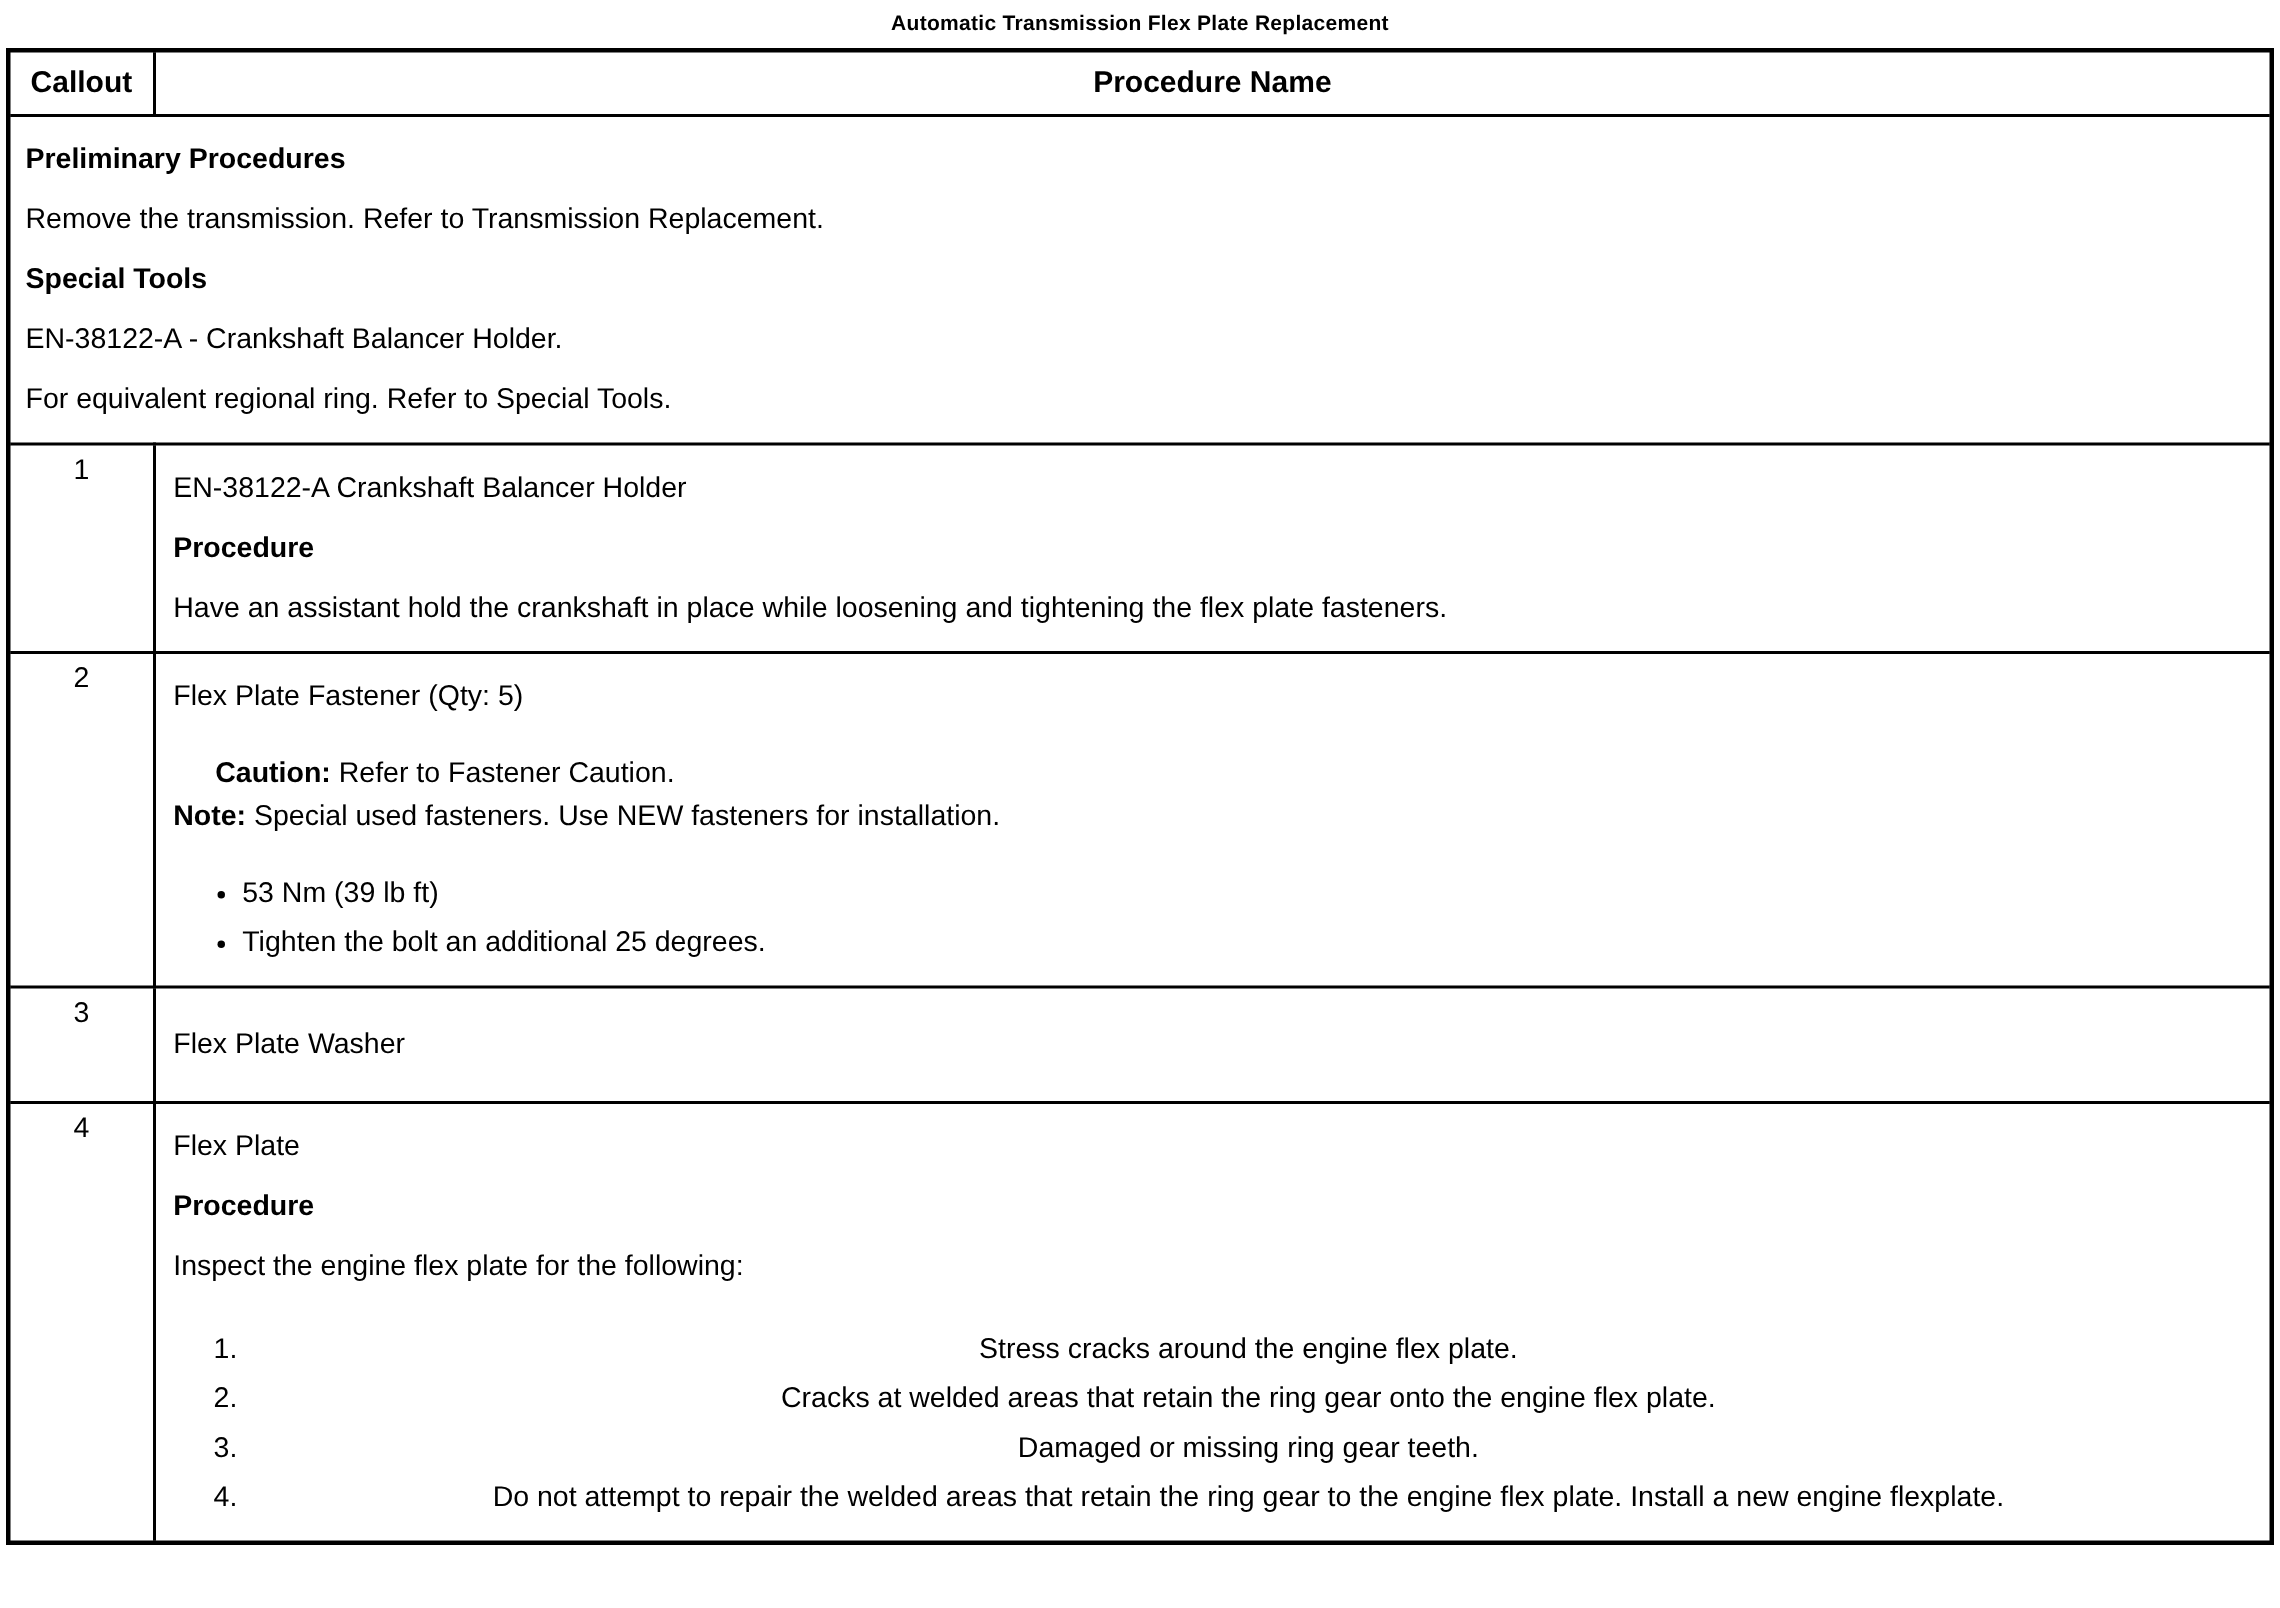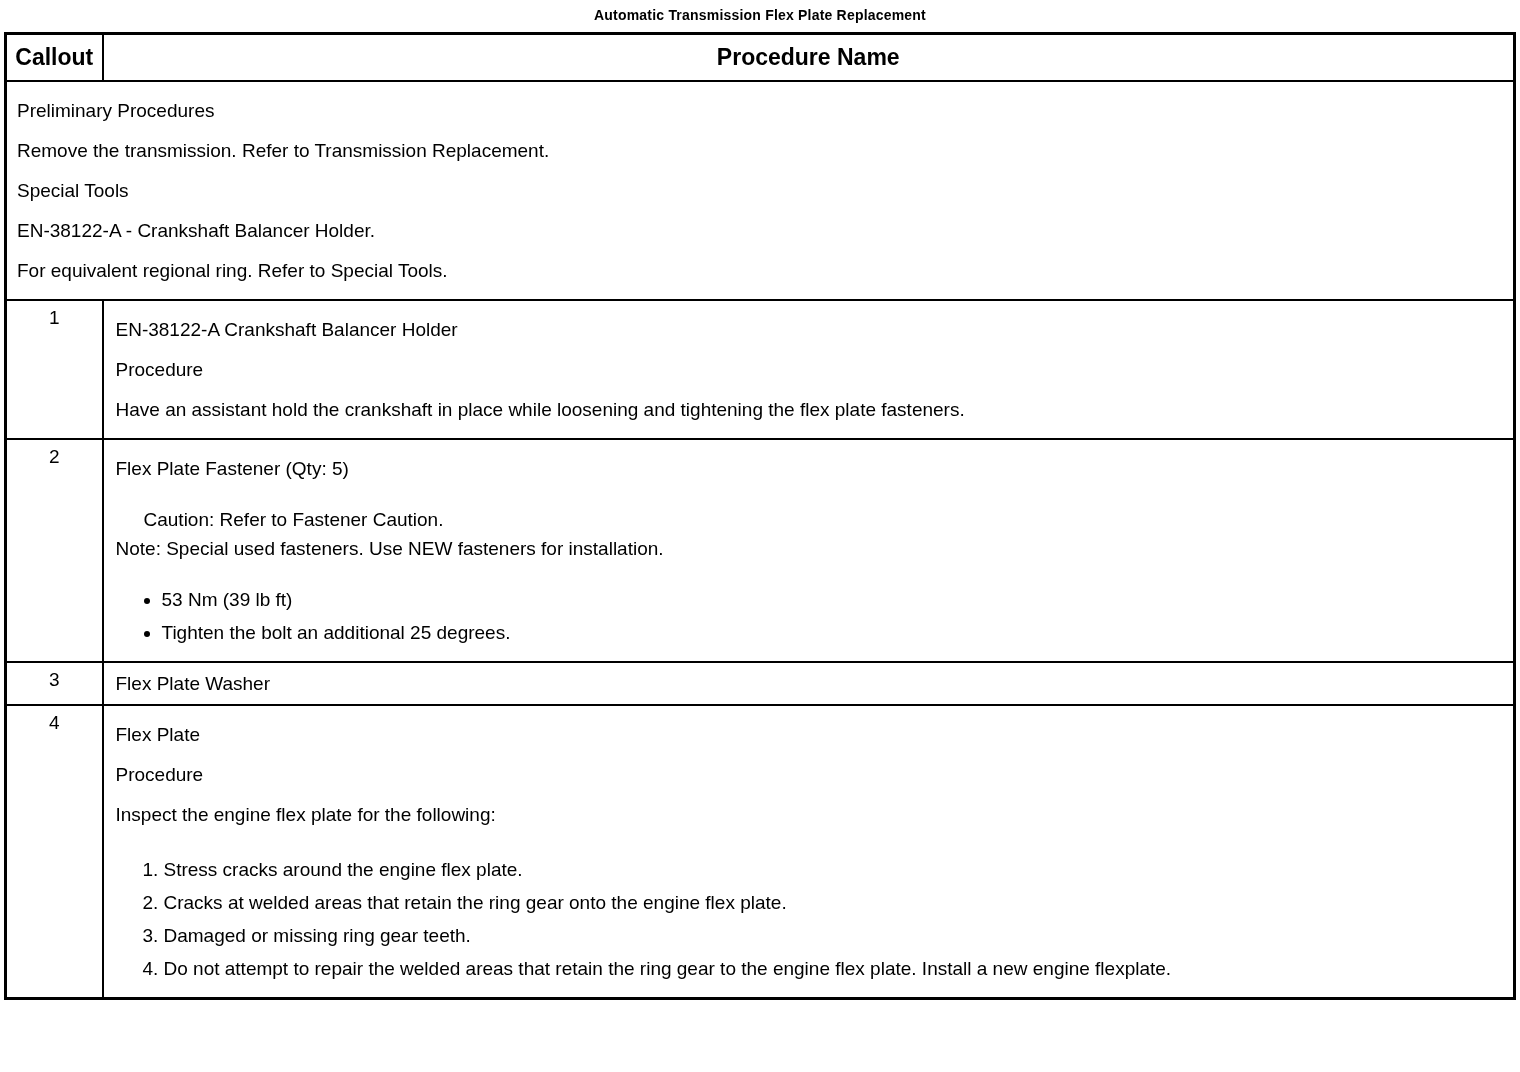--- a/index.html
+++ b/index.html
@@ -31,21 +31,21 @@
   }
   table.main-table th,
   table.main-table td {
     border: 2px solid #000;
     font-size: 19px;
     vertical-align: top;
     background: #ffffff;
   }
   th.callout-col { width: 97px; }
   table.main-table th {
-    font-size: 23px;
+    font-size: 20px;
     font-weight: bold;
     text-align: center;
     padding: 9px 4px;
   }
   td.prelim-cell {
     padding: 2px 10px;
   }
   td.callout-cell {
     text-align: center;
     vertical-align: middle;
@@ -55,33 +55,34 @@
   td.component-cell {
     padding: 2px 12px;
   }
   .cellp {
     margin: 13px 0;
     line-height: 27px;
   }
   .cellp.tight {
     margin: 2px 0;
   }
-  .bold { font-weight: normal; }
+  .bold { font-weight: bold; }
   ul.bullet-list {
     margin: 24px 0 13px 0;
     padding-left: 46px;
   }
   ul.bullet-list li {
     margin: 6px 0;
     line-height: 27px;
     list-style-type: disc;
   }
   ol.step-list {
     margin: 28px 0 13px 0;
     padding-left: 48px;
+    text-align: center;
   }
   ol.step-list li {
     margin: 6px 0;
     line-height: 27px;
   }
 </style>
 </head>
 <body>
 
 <div class="page">
@@ -123,21 +124,21 @@
           <ul class="bullet-list">
             <li>53 Nm (39 lb ft)</li>
             <li>Tighten the bolt an additional 25 degrees.</li>
           </ul>
         </td>
       </tr>
 
       <tr>
         <td class="callout-cell">3</td>
         <td class="component-cell">
-          <p class="cellp" style="margin:5px 0;">Flex Plate Washer</p>
+          <p class="cellp" style="margin:22px 0;">Flex Plate Washer</p>
         </td>
       </tr>
 
       <tr>
         <td class="callout-cell">4</td>
         <td class="component-cell">
           <p class="cellp">Flex Plate</p>
           <p class="cellp bold">Procedure</p>
           <p class="cellp">Inspect the engine flex plate for the following:</p>
           <ol class="step-list">

